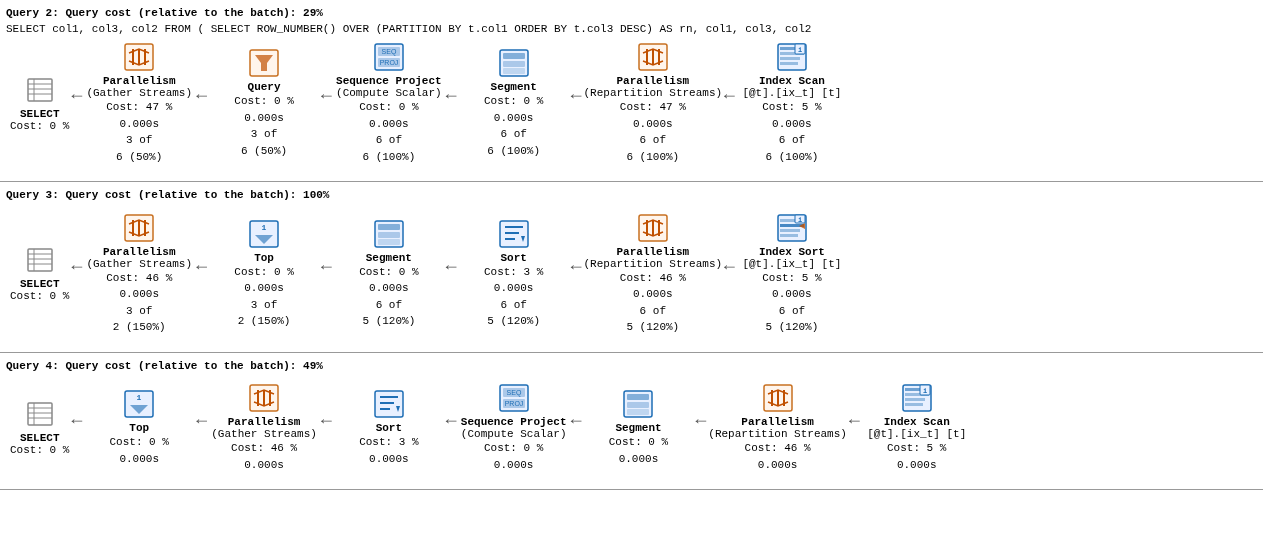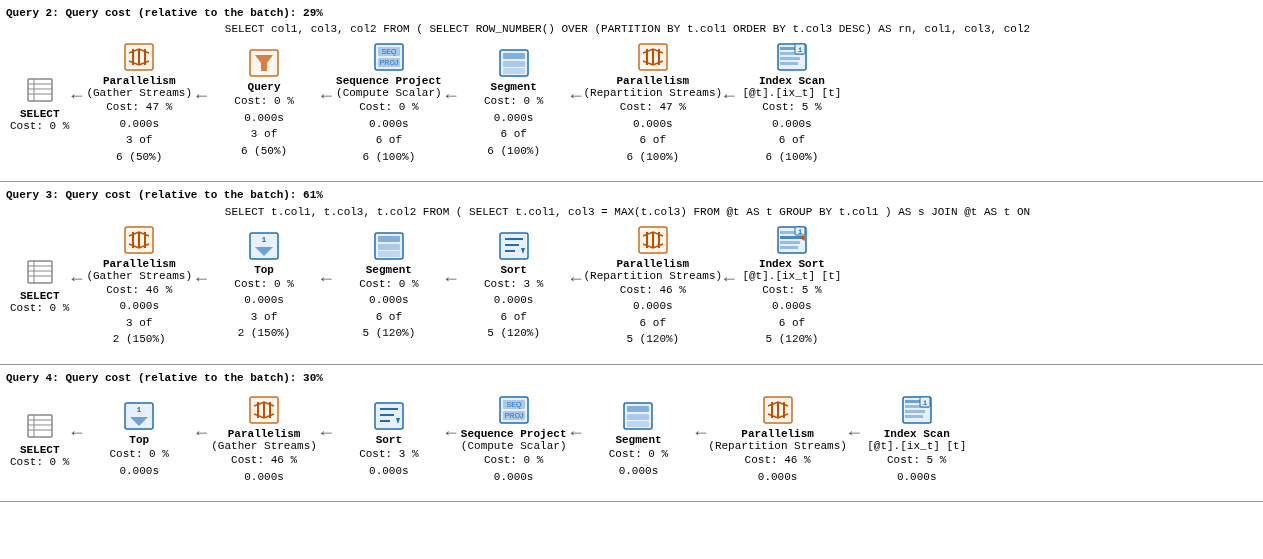--- a/index.html
+++ b/index.html
@@ -20,21 +20,20 @@
       padding: 2px 6px;
       font-size: 11px;
       line-height: 1.4;
     }
     .query-sql {
       font-size: 11px;
       padding: 0 6px;
       white-space: nowrap;
       overflow: hidden;
       text-overflow: ellipsis;
-      text-align: center;
     }
     .plan-area {
       display: flex;
       flex-direction: row;
       align-items: center;
       padding: 8px 10px;
       gap: 0;
     }
     .node {
       display: flex;
@@ -144,22 +143,21 @@
         <rect x="18" y="1" width="10" height="10" rx="1" fill="#e8f0ff" stroke="#1e6eb5" stroke-width="1"></rect>
         <text x="23" y="9" text-anchor="middle" font-size="7" fill="#1e6eb5" font-weight="bold">i</text>
       </svg></div>
         <div style="font-size:11px;font-weight:bold;white-space:nowrap">Index Scan</div>
         <div style="font-size:11px;white-space:nowrap">[@t].[ix_t] [t]</div>
         <div style="font-size:11px;line-height:1.5">Cost: 5 %<br>0.000s<br>6 of<br>6 (100%)</div>
       </div>
       </div>
     </div>
     <div class="query-section">
-      <div class="query-header"><span style="font-weight:bold">Query 3: Query cost (relative to the batch): 61%</span></div>
-      <div class="query-sql">SELECT t.col1, t.col3, t.col2 FROM ( SELECT t.col1, col3 = MAX(t.col3) FROM @t AS t GROUP BY t.col1 ) AS s JOIN @t AS t ON</div>
+      <div class="query-header"><span style="font-weight:bold">Query 3: Query cost (relative to the batch): 100%</span></div>
       <div class="plan-area">
         <div class="node" style="min-width: 55px;">
         <div style="margin-bottom:2px"><svg width="28" height="26" viewBox="0 0 28 26" xmlns="http://www.w3.org/2000/svg">
         <rect x="2" y="2" width="24" height="22" rx="1" fill="none" stroke="#888" stroke-width="1.5"></rect>
         <line x1="2" y1="7" x2="26" y2="7" stroke="#888" stroke-width="1"></line>
         <line x1="8" y1="2" x2="8" y2="24" stroke="#888" stroke-width="1"></line>
         <line x1="2" y1="12" x2="26" y2="12" stroke="#888" stroke-width="1"></line>
         <line x1="2" y1="17" x2="26" y2="17" stroke="#888" stroke-width="1"></line>
       </svg></div>
         <div style="font-size:11px;font-weight:bold">SELECT</div>
@@ -241,21 +239,21 @@
         <rect x="18" y="1" width="10" height="8" rx="1" fill="#e8f0ff" stroke="#1e6eb5" stroke-width="1"></rect>
         <text x="23" y="7.5" text-anchor="middle" font-size="7" fill="#1e6eb5" font-weight="bold">i</text>
       </svg></div>
         <div style="font-size:11px;font-weight:bold;white-space:nowrap">Index Sort</div>
         <div style="font-size:11px;white-space:nowrap">[@t].[ix_t] [t]</div>
         <div style="font-size:11px;line-height:1.5">Cost: 5 %<br>0.000s<br>6 of<br>5 (120%)</div>
       </div>
       </div>
     </div>
     <div class="query-section">
-      <div class="query-header"><span style="font-weight:bold">Query 4: Query cost (relative to the batch): 30%</span></div>
+      <div class="query-header"><span style="font-weight:bold">Query 4: Query cost (relative to the batch): 49%</span></div>
       <div class="plan-area">
         <div class="node" style="min-width: 55px;">
         <div style="margin-bottom:2px"><svg width="28" height="26" viewBox="0 0 28 26" xmlns="http://www.w3.org/2000/svg">
         <rect x="2" y="2" width="24" height="22" rx="1" fill="none" stroke="#888" stroke-width="1.5"></rect>
         <line x1="2" y1="7" x2="26" y2="7" stroke="#888" stroke-width="1"></line>
         <line x1="8" y1="2" x2="8" y2="24" stroke="#888" stroke-width="1"></line>
         <line x1="2" y1="12" x2="26" y2="12" stroke="#888" stroke-width="1"></line>
         <line x1="2" y1="17" x2="26" y2="17" stroke="#888" stroke-width="1"></line>
       </svg></div>
         <div style="font-size:11px;font-weight:bold">SELECT</div>

